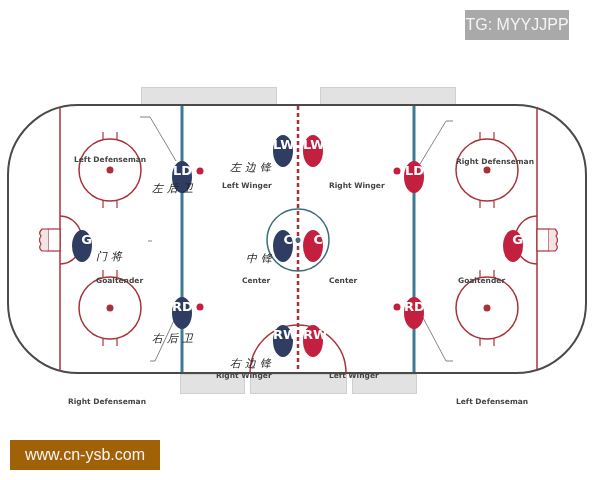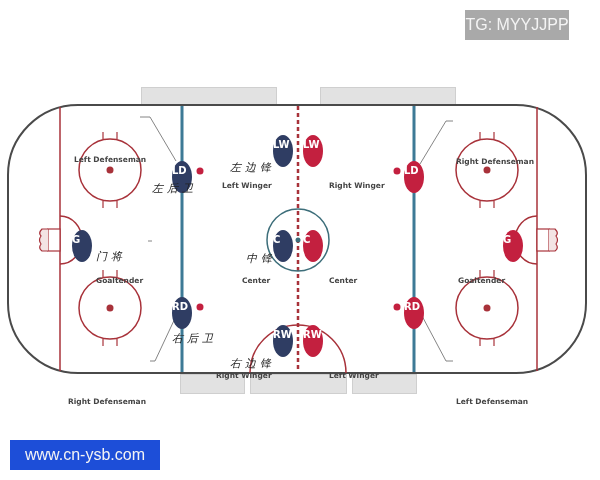--- a/index.html
+++ b/index.html
@@ -1,23 +1,23 @@
 <!DOCTYPE html>
 <html><head>
 <meta charset="utf-8">
 <style>
   html, body { margin:0; padding:0; }
   body { width:600px; height:480px; background:#ffffff; position:relative; overflow:hidden; font-family:"Liberation Sans", sans-serif; }
   .abs { position:absolute; }
   .watermark-top { left:465px; top:10px; width:104px; height:30px; background:#a9a9a9; color:#f4f4f4; font-size:16px; line-height:30px; text-align:center; }
-  .watermark-bottom { left:10px; top:440px; width:150px; height:30px; background:#1d4ed8; color:#f4f4f4; font-size:16px; line-height:30px; text-align:center; }
+  .watermark-bottom { left:10px; top:440px; width:150px; height:30px; background:#a16207; color:#f4f4f4; font-size:16px; line-height:30px; text-align:center; }
   .bench { background:#e2e2e2; border:1px solid #cfcfcf; box-sizing:border-box; }
   .lbl { position:absolute; font-family:"DejaVu Sans", sans-serif; font-size:7.5px; font-weight:bold; color:#444; white-space:nowrap;margin-top:40px; }
   .cn { position:absolute; font-family:"DejaVu Serif", serif; font-size:11px; color:#222; white-space:nowrap; letter-spacing:4px; font-style:italic; }
-  .player { position:absolute; width:20px; height:32px; border-radius:50%; color:#fff; font-family:"DejaVu Sans", sans-serif; font-size:10px; font-weight:bold; text-align:left; line-height:20px; }
+  .player { position:absolute; width:20px; height:32px; border-radius:50%; color:#fff; font-family:"DejaVu Sans", sans-serif; font-size:13px; font-weight:bold; text-align:right; line-height:20px; }
   .blue { background:#2f3d63; }
   .red { background:#c3203f; }
 </style>
 </head>
 <body>
 
 <div class="abs watermark-top">TG: MYYJJPP</div>
 
 <div class="abs bench" style="left:141px;top:87px;width:136px;height:19px;"></div>
 <div class="abs bench" style="left:320px;top:87px;width:136px;height:19px;"></div>
@@ -107,21 +107,21 @@
 <div class="player blue" style="left:72px;top:230px;">G</div>
 <div class="lbl" style="left:96px;top:236px;">Goaltender</div>
 <div class="cn" style="left:96px;top:249px;font-family:Liberation Mono, monospace;">门将</div>
 
 <div class="player blue" style="left:273px;top:230px;">C</div>
 <div class="lbl" style="left:242px;top:236px;">Center</div>
 <div class="cn" style="left:246px;top:251px;">中锋</div>
 
 <div class="player blue" style="left:172px;top:297px;">RD</div>
 <div class="lbl" style="left:68px;top:357px;">Right Defenseman</div>
-<div class="cn" style="left:152px;top:331px;margin-left:20px;">右后卫</div>
+<div class="cn" style="left:152px;top:331px;">右后卫</div>
 
 <div class="player blue" style="left:273px;top:325px;">RW</div>
 <div class="lbl" style="left:216px;top:331px;">Right Winger</div>
 <div class="cn" style="left:230px;top:356px;">右边锋</div>
 
 <div class="player red" style="left:404px;top:161px;">LD</div>
 <div class="lbl" style="left:456px;top:117px;">Right Defenseman</div>
 
 <div class="player red" style="left:303px;top:135px;">LW</div>
 <div class="lbl" style="left:329px;top:141px;">Right Winger</div>

